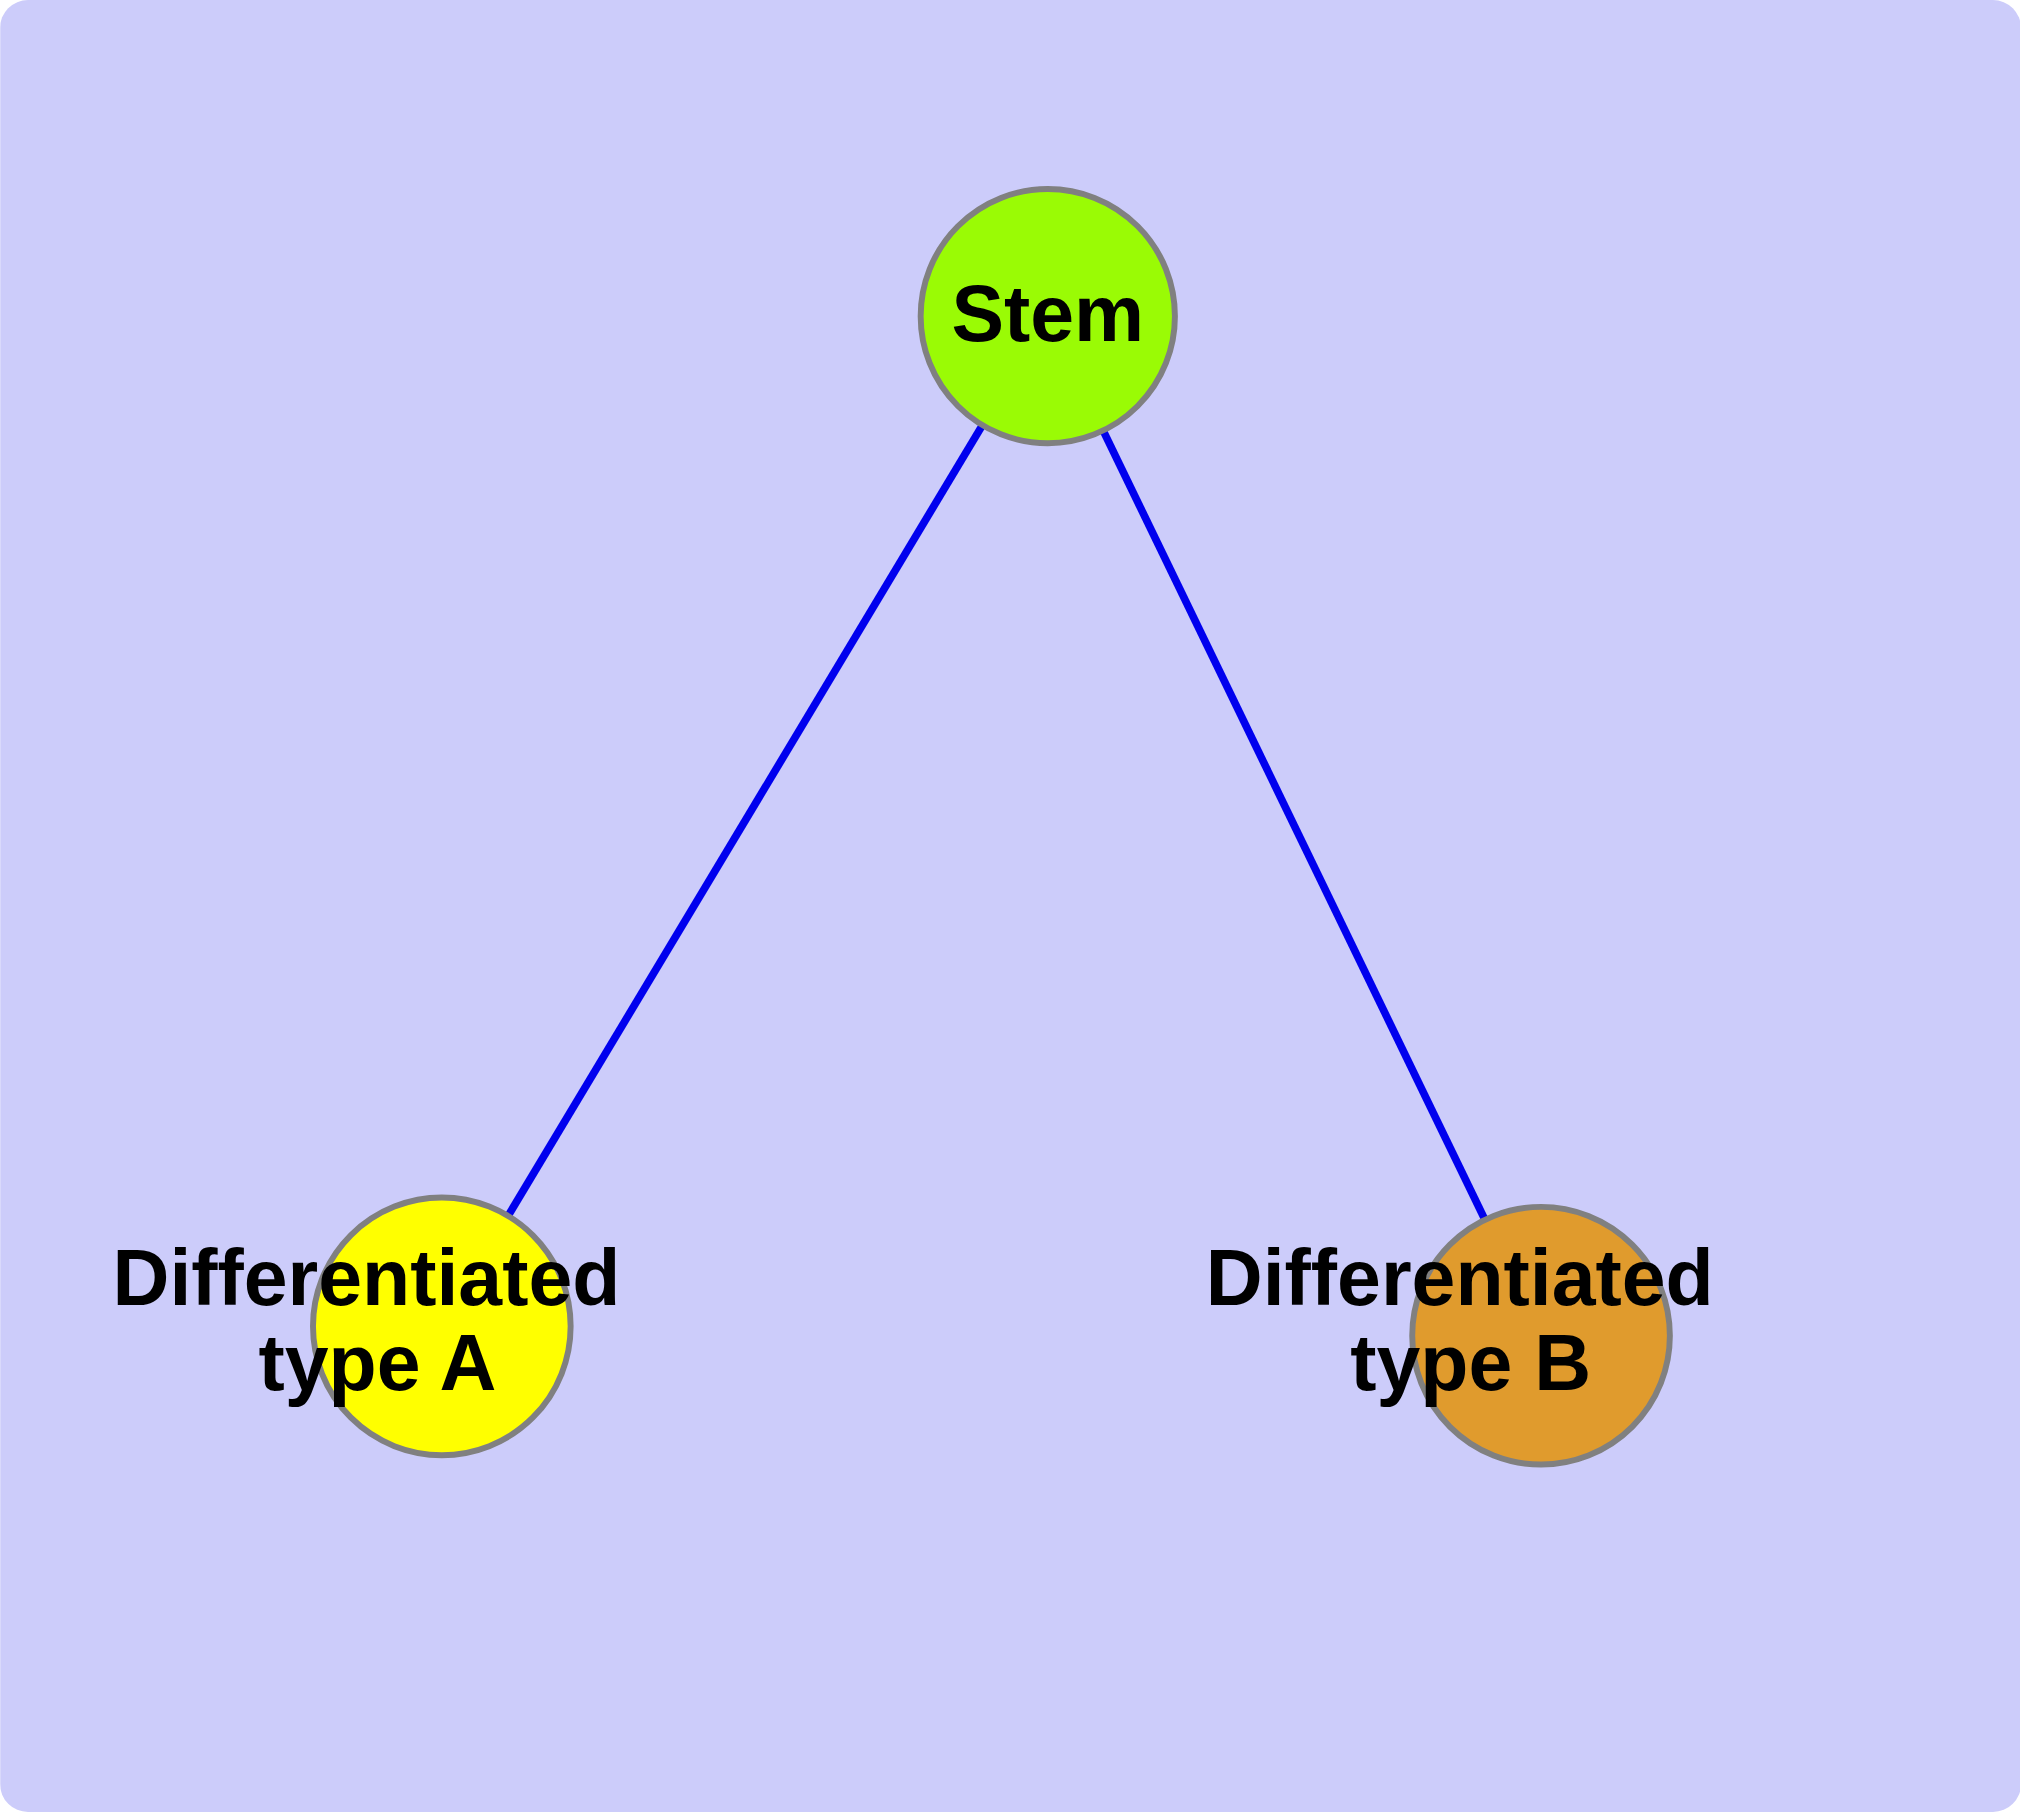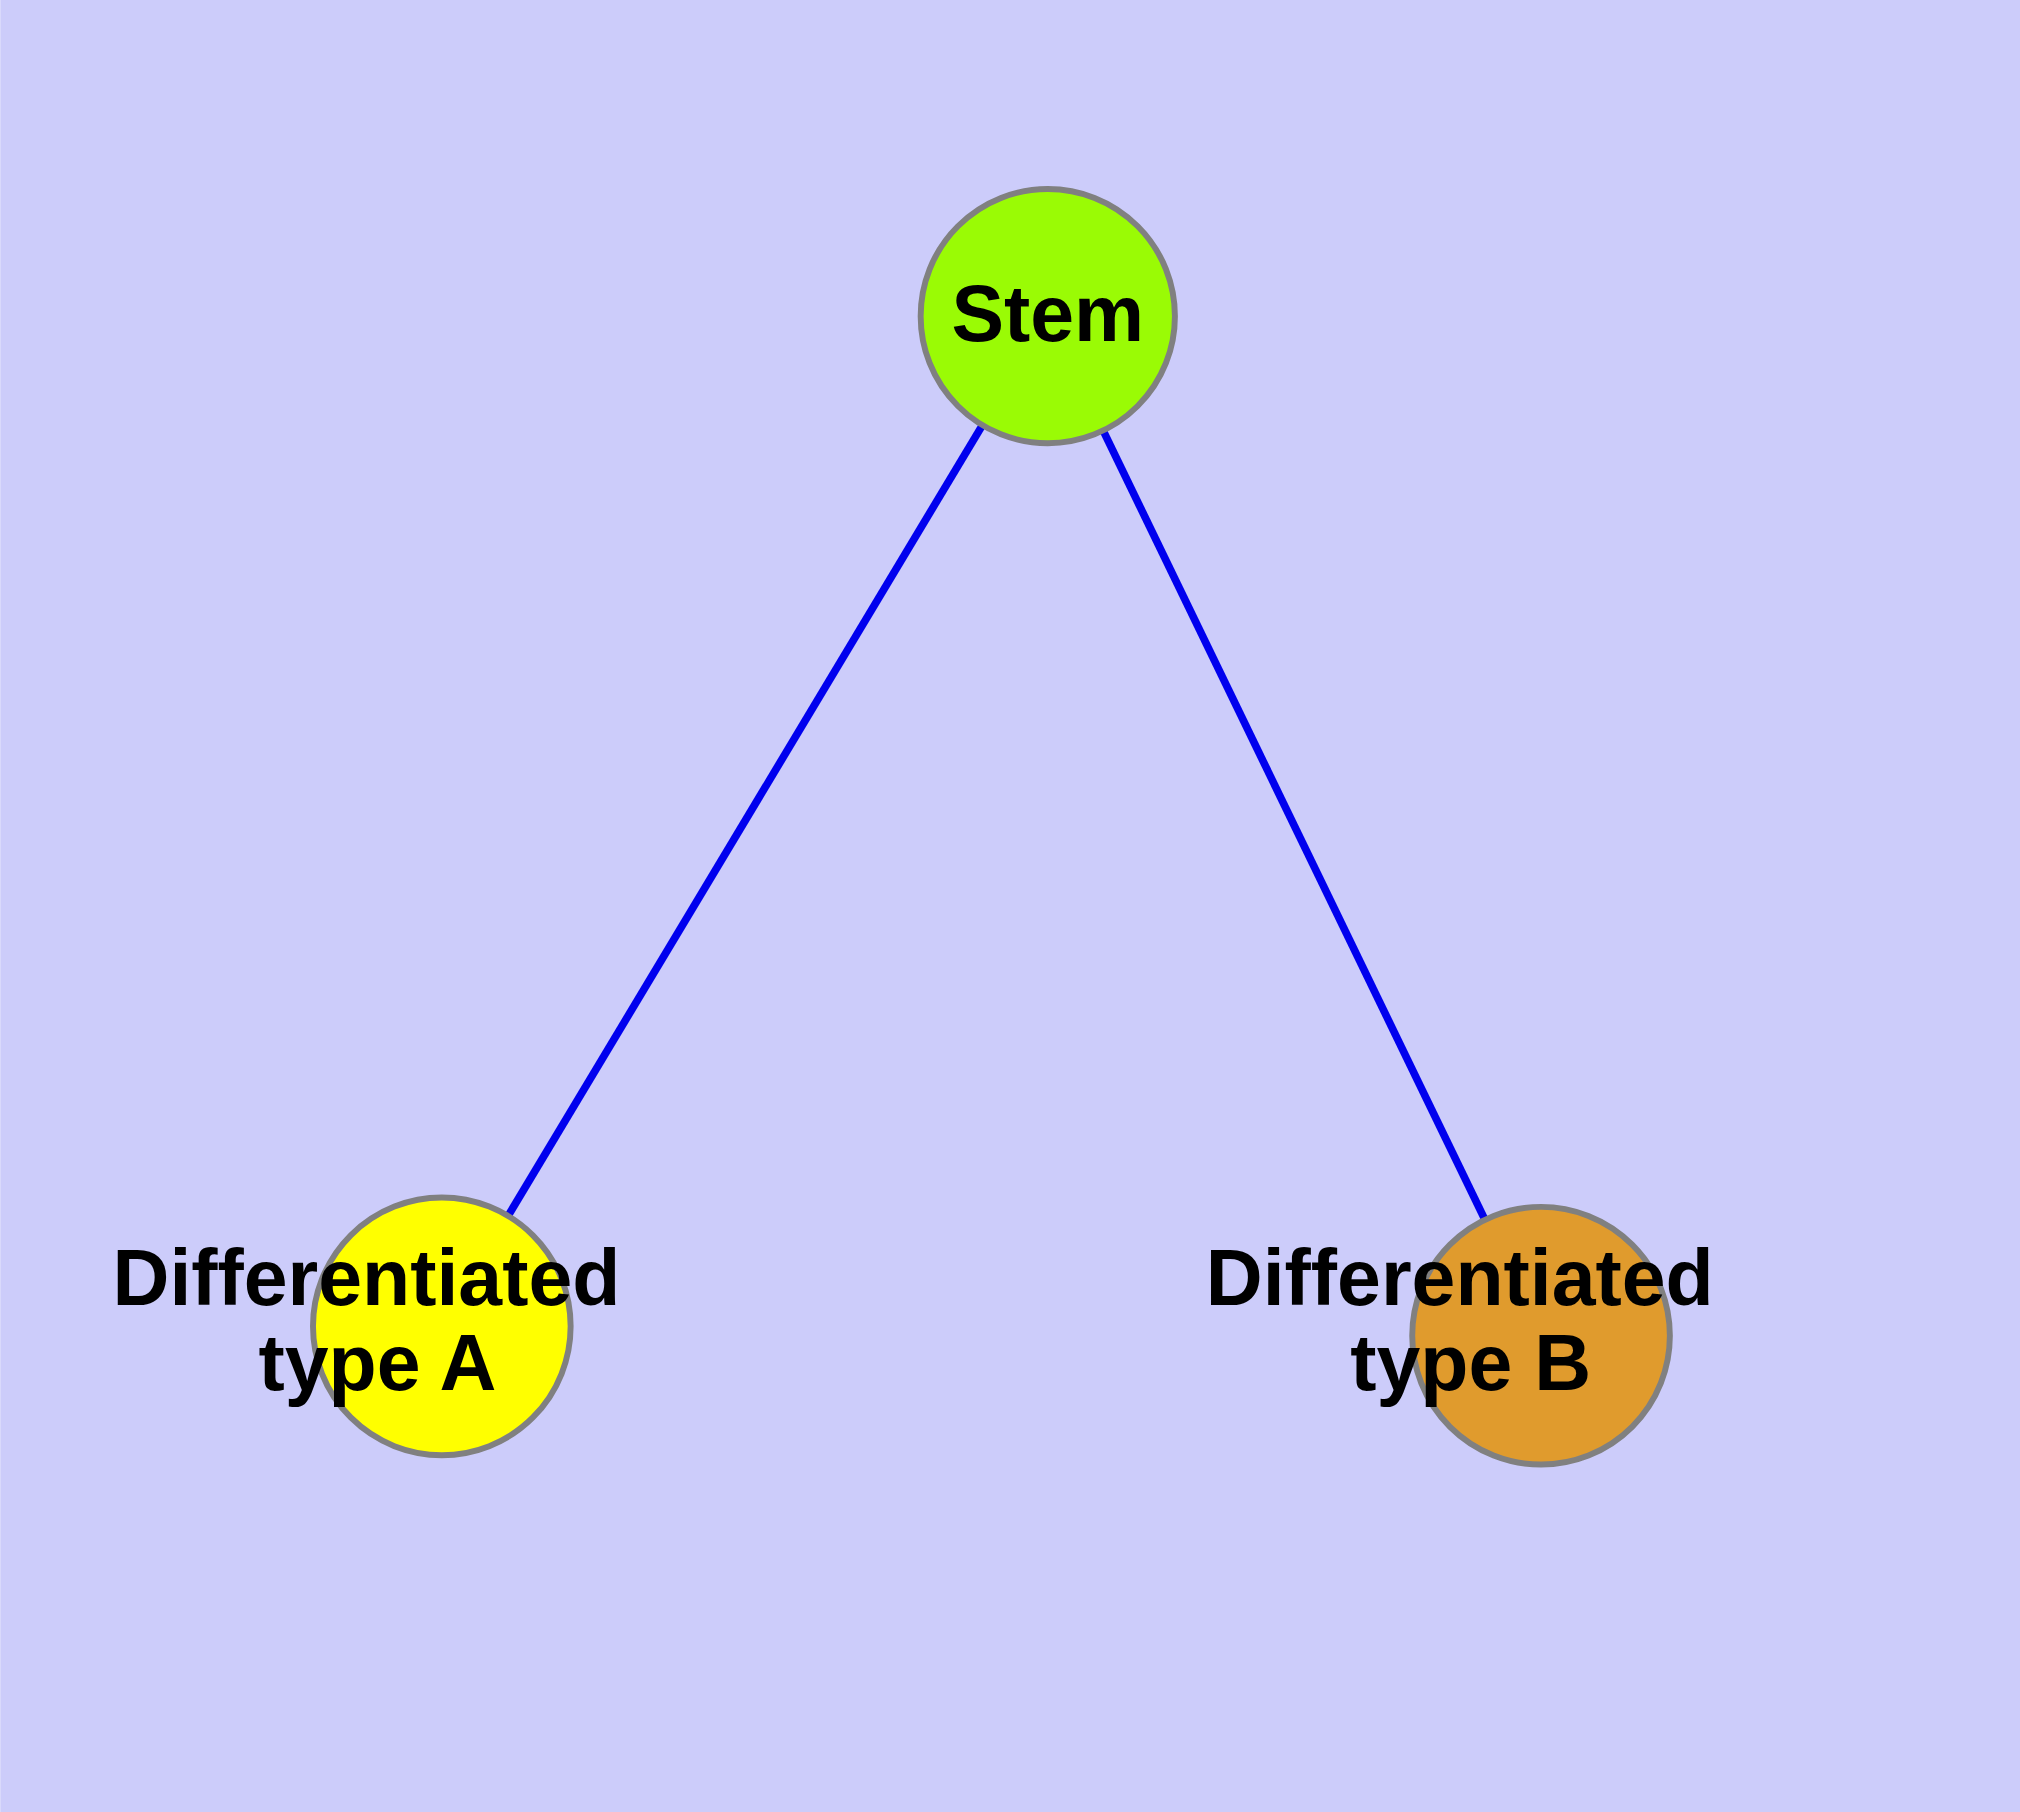--- a/index.html
+++ b/index.html
@@ -6,20 +6,21 @@
     margin: 0;
     padding: 0;
     background: #ffffff;
   }
   #canvas {
     position: relative;
     width: 2021px;
     height: 1812px;
     overflow: hidden;
     font-family: "Liberation Sans", sans-serif;
+    border-radius: 28px;
   }
   #graph-svg {
     position: absolute;
     left: 0;
     top: 0;
     width: 2021px;
     height: 1812px;
     display: block;
   }
   .node-label {

